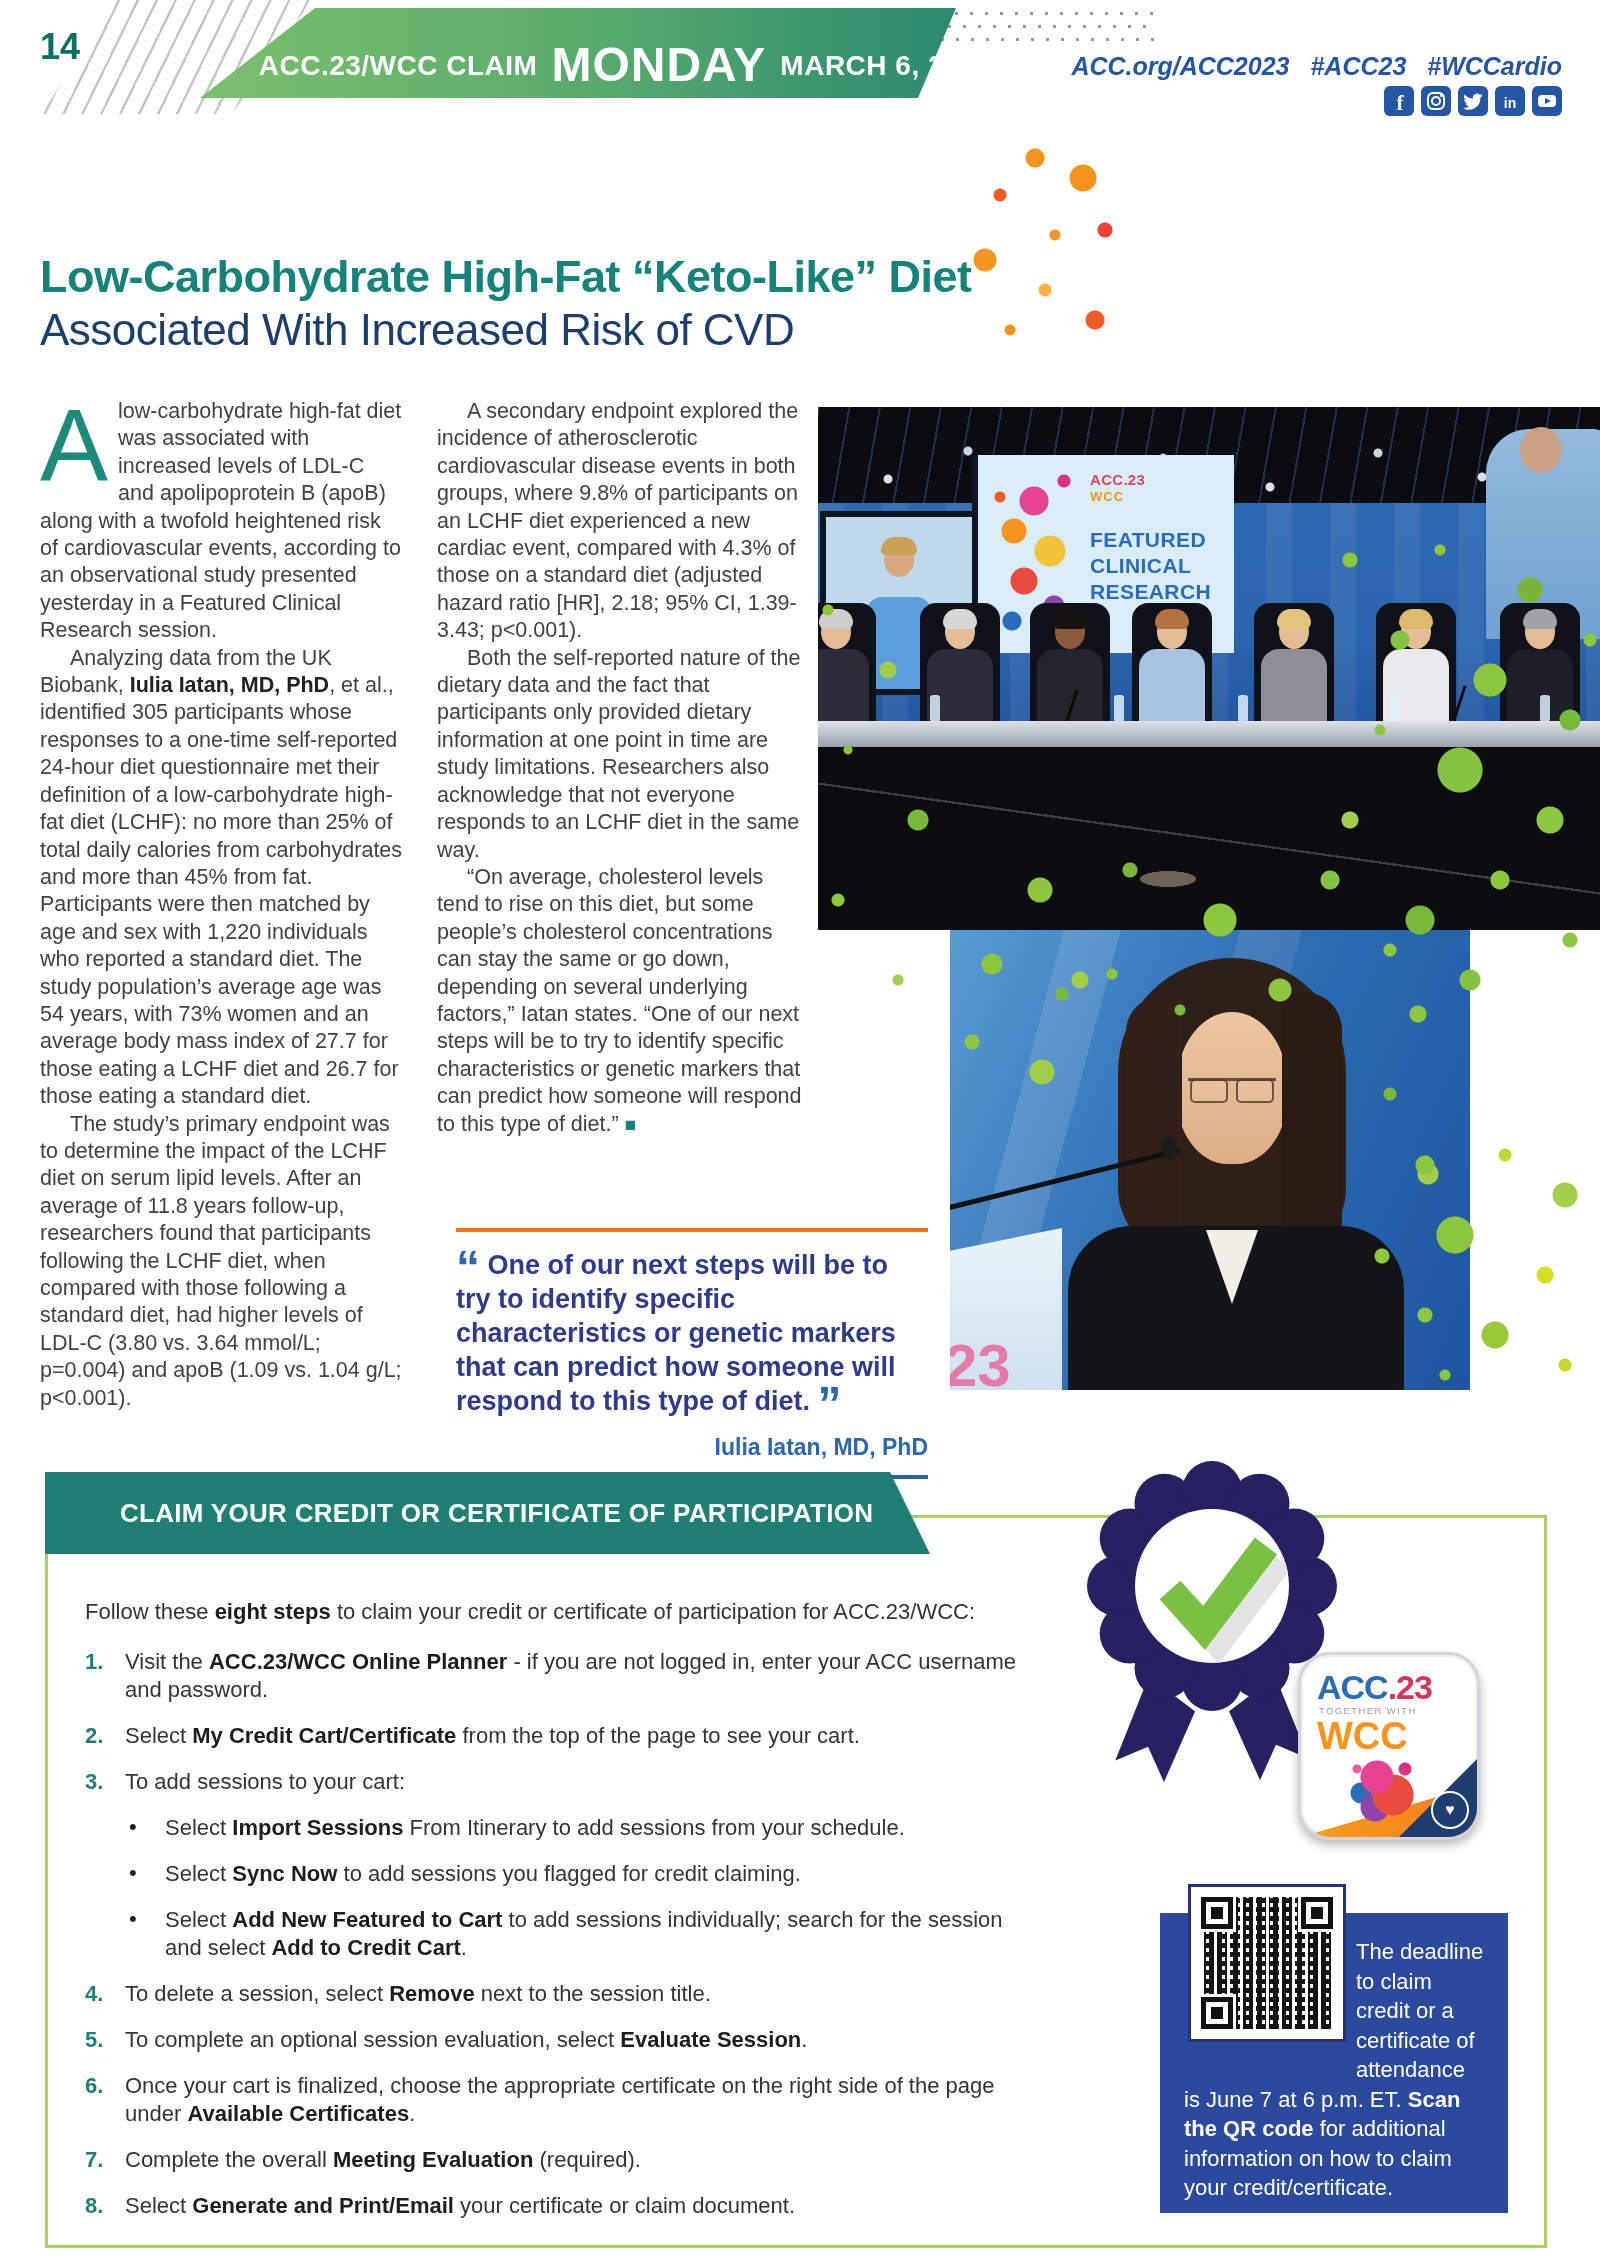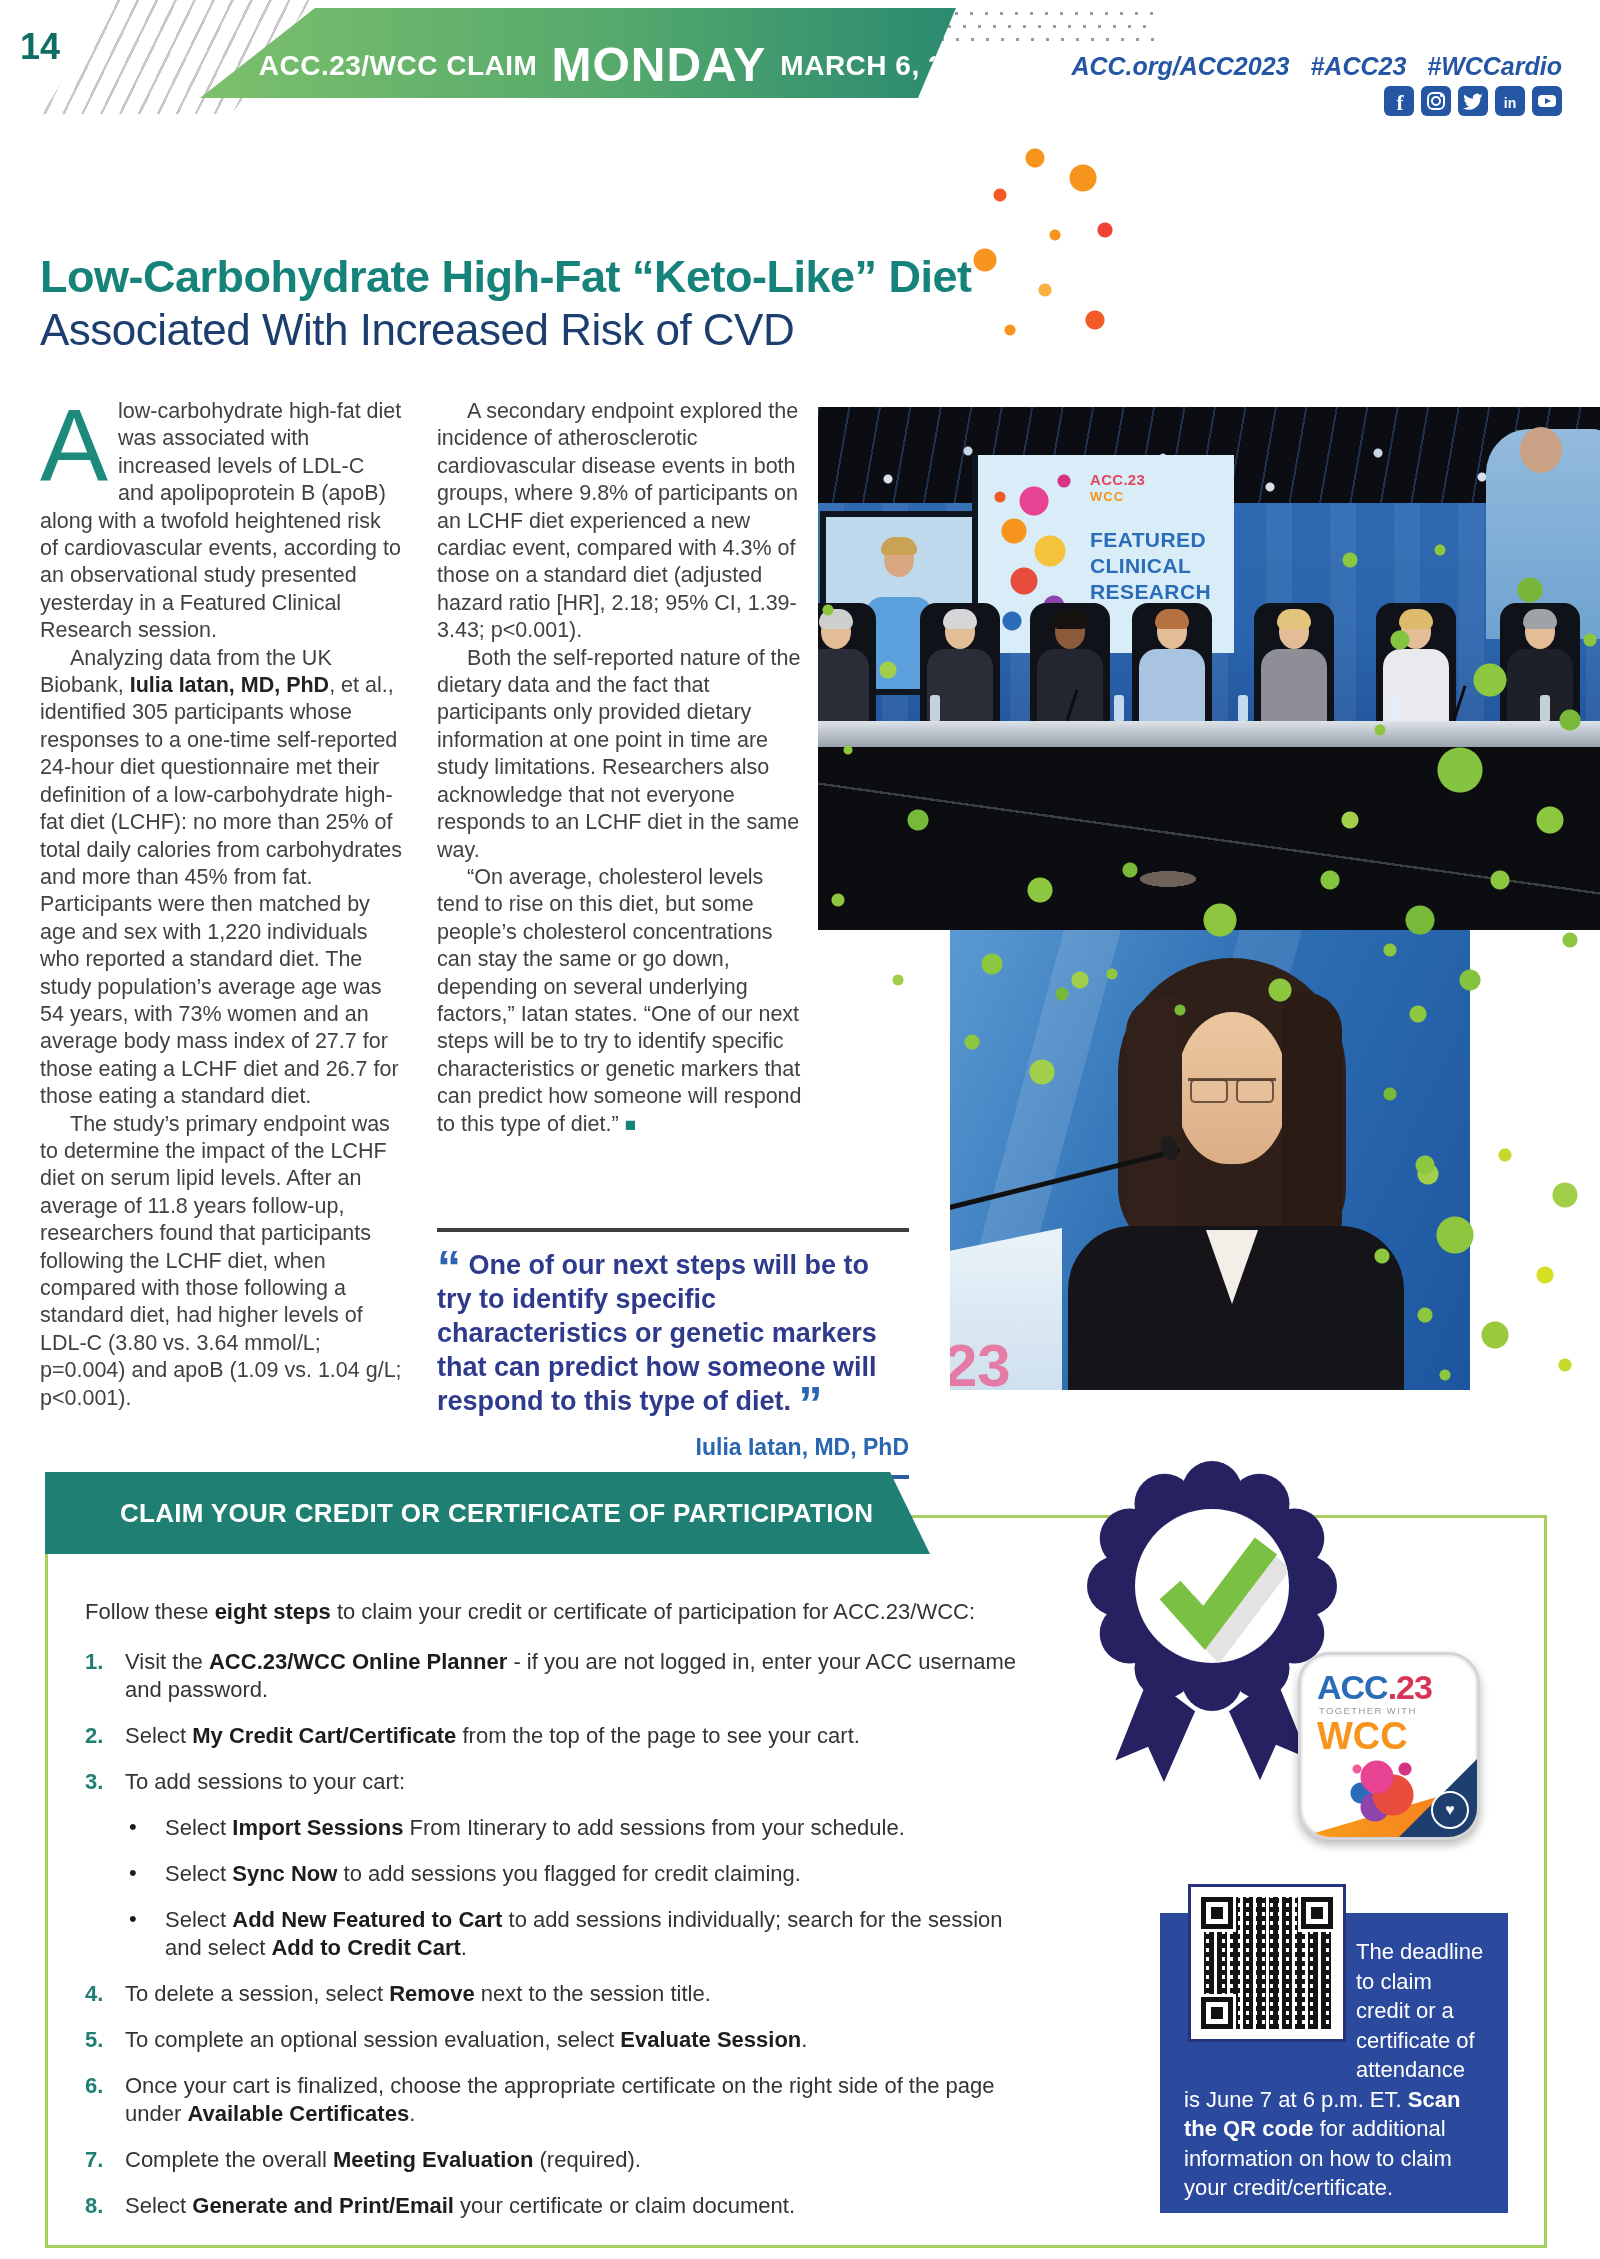--- a/index.html
+++ b/index.html
@@ -3,21 +3,21 @@
 <meta charset="utf-8">
 <style>
   html,body{margin:0;padding:0;background:#ffffff;}
   .page{position:relative;width:1600px;height:2259px;background:#fff;overflow:hidden;
         font-family:"Liberation Sans",sans-serif;color:#3f3f3f;}
 
   
   .stripes{position:absolute;left:42px;top:0;width:270px;height:114px;z-index:1;
     background:repeating-linear-gradient(116deg,#c7c7c7 0 2.5px,transparent 2.5px 17px);
     clip-path:polygon(70px 0,100% 0,calc(100% - 80px) 100%,0 100%);}
-  .pagenum{position:absolute;left:20px;top:26px;font-size:36px;font-weight:800;color:#0f6e64;z-index:2;}
+  .pagenum{position:absolute;left:40px;top:26px;font-size:36px;font-weight:800;color:#0f6e64;z-index:2;}
   .banner{position:absolute;left:200px;top:8px;width:756px;height:90px;z-index:2;
     background:linear-gradient(90deg,#7cc06c 0%,#55a96c 55%,#2b8a70 100%);
     clip-path:polygon(115px 0,100% 0,calc(100% - 38px) 100%,0 100%);
     display:flex;align-items:baseline;justify-content:center;padding-left:95px;box-sizing:border-box;
     color:#fff;white-space:nowrap;}
   .banner .brand{font-size:28px;font-weight:700;letter-spacing:.5px;align-self:center;margin-top:26px;}
   .banner .day{font-size:48px;font-weight:800;letter-spacing:1px;align-self:center;margin:22px 14px 0;}
   .banner .date{font-size:28px;font-weight:700;letter-spacing:.5px;align-self:center;margin-top:26px;}
   .dotrow{position:absolute;height:3px;background:repeating-linear-gradient(90deg,#9a9a9a 0 3px,transparent 3px 15px);z-index:1;}
   .dr1{left:745px;top:12px;width:410px;}
@@ -189,22 +189,22 @@
       radial-gradient(circle at 120px 30px,#c5d92d 0 6px,transparent 7px),
       radial-gradient(circle at 180px 70px,#a2cf4a 0 12px,transparent 13px),
       radial-gradient(circle at 70px 110px,#8dc63f 0 18px,transparent 19px),
       radial-gradient(circle at 160px 150px,#d7df23 0 8px,transparent 9px),
       radial-gradient(circle at 40px 190px,#8dc63f 0 7px,transparent 8px),
       radial-gradient(circle at 110px 210px,#9aca3c 0 13px,transparent 14px),
       radial-gradient(circle at 180px 240px,#c5d92d 0 6px,transparent 7px),
       radial-gradient(circle at 60px 250px,#8dc63f 0 5px,transparent 6px);}
 
   
-  .pullquote{position:absolute;left:437px;top:1228px;width:472px;z-index:5;
-    border-top:4px solid #404040;border-bottom:4px solid #2b5ca8;padding:16px 0 14px;background:#fff;}
+  .pullquote{position:absolute;left:456px;top:1228px;width:472px;z-index:5;
+    border-top:4px solid #f97316;border-bottom:4px solid #2b5ca8;padding:16px 0 14px;background:#fff;}
   .pq-text{font-size:27px;line-height:34px;font-weight:700;color:#2e3a8c;}
   .pq-mark{font-size:48px;color:#2b67b1;font-weight:800;line-height:0;vertical-align:-10px;}
   .pq-attr{text-align:right;font-size:23px;font-weight:700;color:#2b67b1;margin-top:16px;}
 
   
   .claim-box{position:absolute;left:45px;top:1515px;width:1496px;height:727px;border:3px solid #a8cf60;z-index:1;background:#fff;}
   .claim-banner{position:absolute;left:45px;top:1472px;width:885px;height:82px;z-index:6;background:#1e7f72;
     clip-path:polygon(0 0,845px 0,885px 100%,0 100%);
     line-height:82px;padding-left:75px;box-sizing:border-box;color:#fff;font-weight:800;font-size:26px;letter-spacing:.3px;}
   .claim-content{position:absolute;left:85px;top:1598px;width:945px;z-index:5;font-size:22px;line-height:28px;color:#333;}

